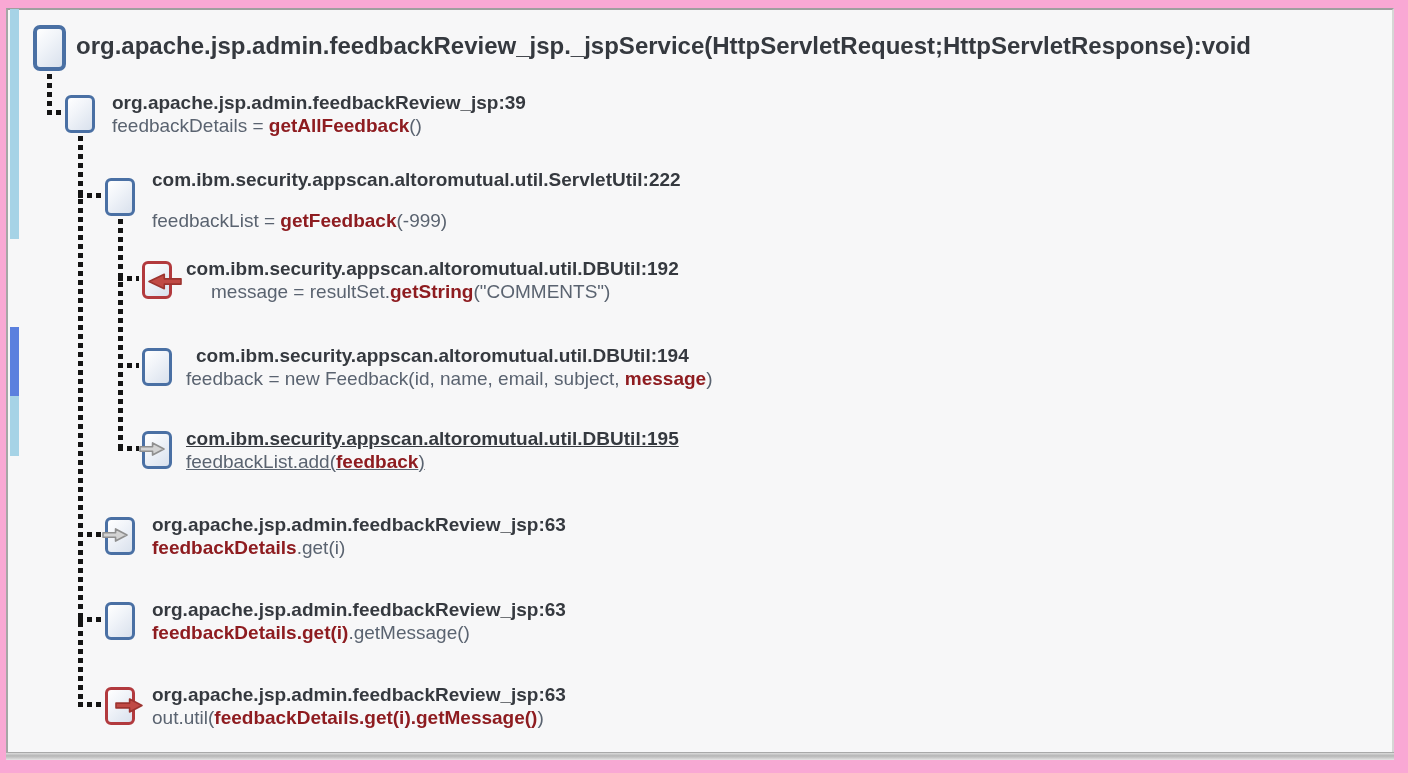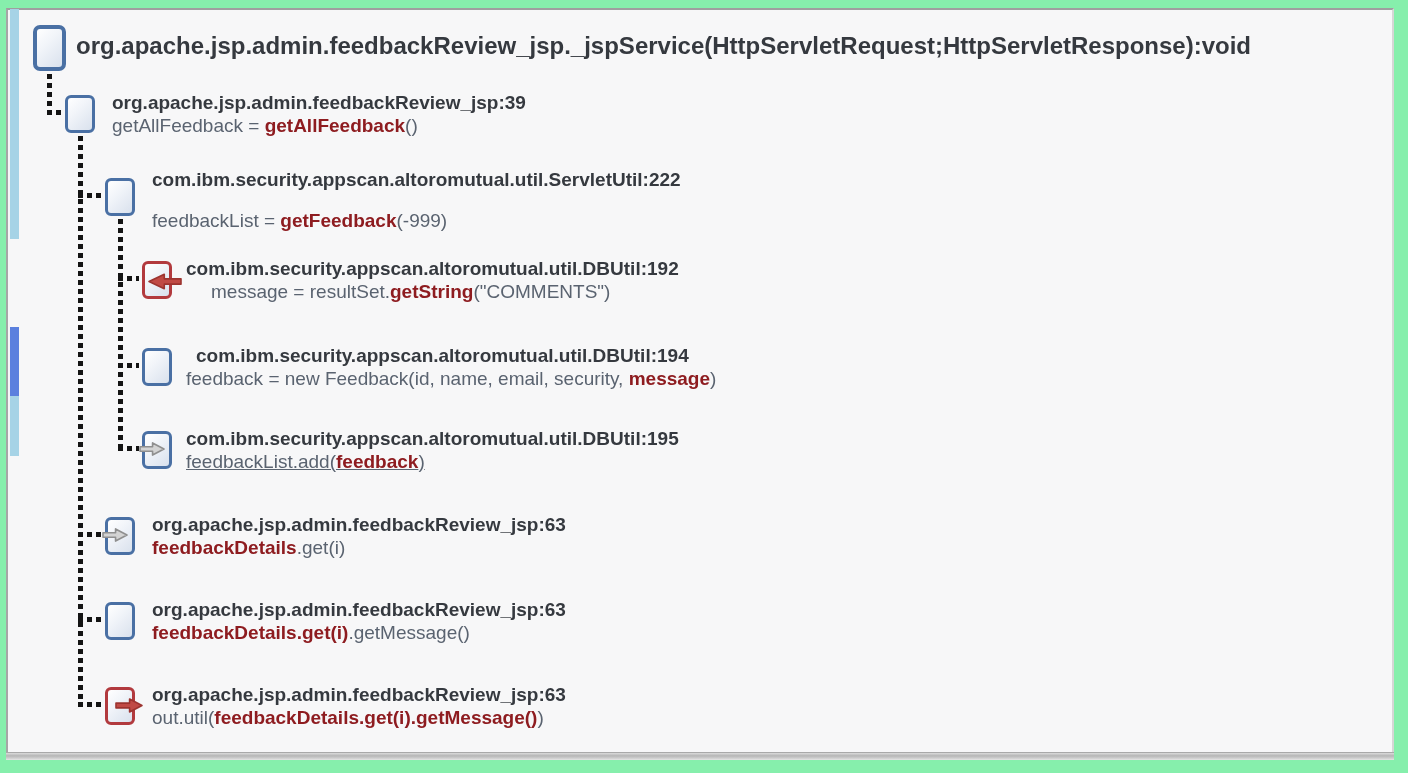--- a/index.html
+++ b/index.html
@@ -1,17 +1,17 @@
 <!DOCTYPE html>
 <html><head>
 <meta charset="utf-8">
 <style>
   html,body{margin:0;padding:0;background:#ffffff;width:1408px;height:773px;overflow:hidden;
     font-family:"Liberation Sans","DejaVu Sans",sans-serif;}
-  #stage{position:relative;width:1408px;height:773px;background:#86efac;}
+  #stage{position:relative;width:1408px;height:773px;background:#f9a8d4;}
   #panel{position:absolute;left:6px;top:8px;width:1388px;height:744px;background:#f7f7f8;
     border-top:2px solid #9f9f9f;border-left:2px solid #a6a6a6;border-right:2px solid #d6d6d6;box-sizing:border-box;}
   #bottom-bar{position:absolute;left:6px;top:752px;width:1388px;height:8px;
     background:linear-gradient(to bottom,#dcdcdc 0%,#b6b6b6 40%,#cfcfcf 75%,#e5e5e5 100%);
     border-top:1px solid #a9a9a9;box-sizing:border-box;}
   .marker{position:absolute;left:10px;width:9px;}
   
   .nodebox{position:absolute;box-sizing:border-box;border-radius:6px;
     background:linear-gradient(135deg,#ffffff 0%,#f1f4f9 40%,#d9e1ed 100%);}
   .nodebox.blue{border:3px solid #4a70a4;}
@@ -33,46 +33,46 @@
 <div id="stage">
   <div id="panel"></div>
   <div id="tree">
       <div>
         <div class="nodebox blue root" style="left: 33px; top: 25px; width: 33px; height: 46px;"></div>
         <div class="loc root" style="left: 76px; top: 34px;">org.apache.jsp.admin.feedbackReview_jsp._jspService(HttpServletRequest;HttpServletResponse):void</div>
       </div>
       <div>
         <div class="nodebox blue" style="left: 65px; top: 95px; width: 30px; height: 38px;"></div>
         <div class="loc" style="left: 112px; top: 91px;">org.apache.jsp.admin.feedbackReview_jsp:39</div>
-        <div class="code" style="left: 112px; top: 114px;"><span>getAllFeedback = </span><span class="taint">getAllFeedback</span><span>()</span></div>
+        <div class="code" style="left: 112px; top: 114px;"><span>feedbackDetails = </span><span class="taint">getAllFeedback</span><span>()</span></div>
       </div>
       <div>
         <div class="nodebox blue" style="left: 105px; top: 178px; width: 30px; height: 38px;"></div>
         <div class="loc" style="left: 152px; top: 168px;">com.ibm.security.appscan.altoromutual.util.ServletUtil:222</div>
         <div class="code" style="left: 152px; top: 197px; margin-top: 12px;"><span>feedbackList = </span><span class="taint">getFeedback</span><span>(-999)</span></div>
       </div>
       <div>
         <div class="nodebox red" style="left: 142px; top: 261px; width: 30px; height: 38px;"></div>
         <span class="arrow" style="left: 147px; top: 272px;"><svg width="36" height="19" viewBox="0 0 36 19">
             <path d="M34 6.84 H17.28 V2.28 L2 9.5 L17.28 16.72 V12.16 H34 Z" fill="#c04a45" stroke="#9c3430" stroke-width="1.6" stroke-linejoin="round"></path>
           </svg></span>
         <div class="loc" style="left: 186px; top: 257px;">com.ibm.security.appscan.altoromutual.util.DBUtil:192</div>
         <div class="code" style="left: 186px; top: 280px; margin-left: 25px;"><span>message = resultSet.</span><span class="taint">getString</span><span>("COMMENTS")</span></div>
       </div>
       <div>
         <div class="nodebox blue" style="left: 142px; top: 348px; width: 30px; height: 38px;"></div>
         <div class="loc" style="left: 196px; top: 344px;">com.ibm.security.appscan.altoromutual.util.DBUtil:194</div>
-        <div class="code" style="left: 186px; top: 367px;"><span>feedback = new Feedback(id, name, email, security, </span><span class="taint">message</span><span>)</span></div>
+        <div class="code" style="left: 186px; top: 367px;"><span>feedback = new Feedback(id, name, email, subject, </span><span class="taint">message</span><span>)</span></div>
       </div>
       <div>
         <div class="nodebox blue" style="left: 142px; top: 431px; width: 30px; height: 38px;"></div>
         <span class="arrow" style="left: 138px; top: 441px;"><svg width="28" height="16" viewBox="0 0 28 16">
             <path d="M2 5.76 H14.56 V1.92 L26 8 L14.56 14.08 V10.24 H2 Z" fill="#d3d3d3" stroke="#8f8f8f" stroke-width="1.6" stroke-linejoin="round"></path>
           </svg></span>
-        <div class="loc" style="left: 186px; top: 427px;">com.ibm.security.appscan.altoromutual.util.DBUtil:195</div>
+        <div class="loc" style="left: 186px; top: 427px; text-decoration: underline;">com.ibm.security.appscan.altoromutual.util.DBUtil:195</div>
         <div class="code" style="left: 186px; top: 450px; text-decoration: underline;"><span>feedbackList.add(</span><span class="taint">feedback</span><span>)</span></div>
       </div>
       <div>
         <div class="nodebox blue" style="left: 105px; top: 517px; width: 30px; height: 38px;"></div>
         <span class="arrow" style="left: 101px; top: 527px;"><svg width="28" height="16" viewBox="0 0 28 16">
             <path d="M2 5.76 H14.56 V1.92 L26 8 L14.56 14.08 V10.24 H2 Z" fill="#d3d3d3" stroke="#8f8f8f" stroke-width="1.6" stroke-linejoin="round"></path>
           </svg></span>
         <div class="loc" style="left: 152px; top: 513px;">org.apache.jsp.admin.feedbackReview_jsp:63</div>
         <div class="code" style="left: 152px; top: 536px;"><span class="taint">feedbackDetails</span><span>.get(i)</span></div>
       </div>

